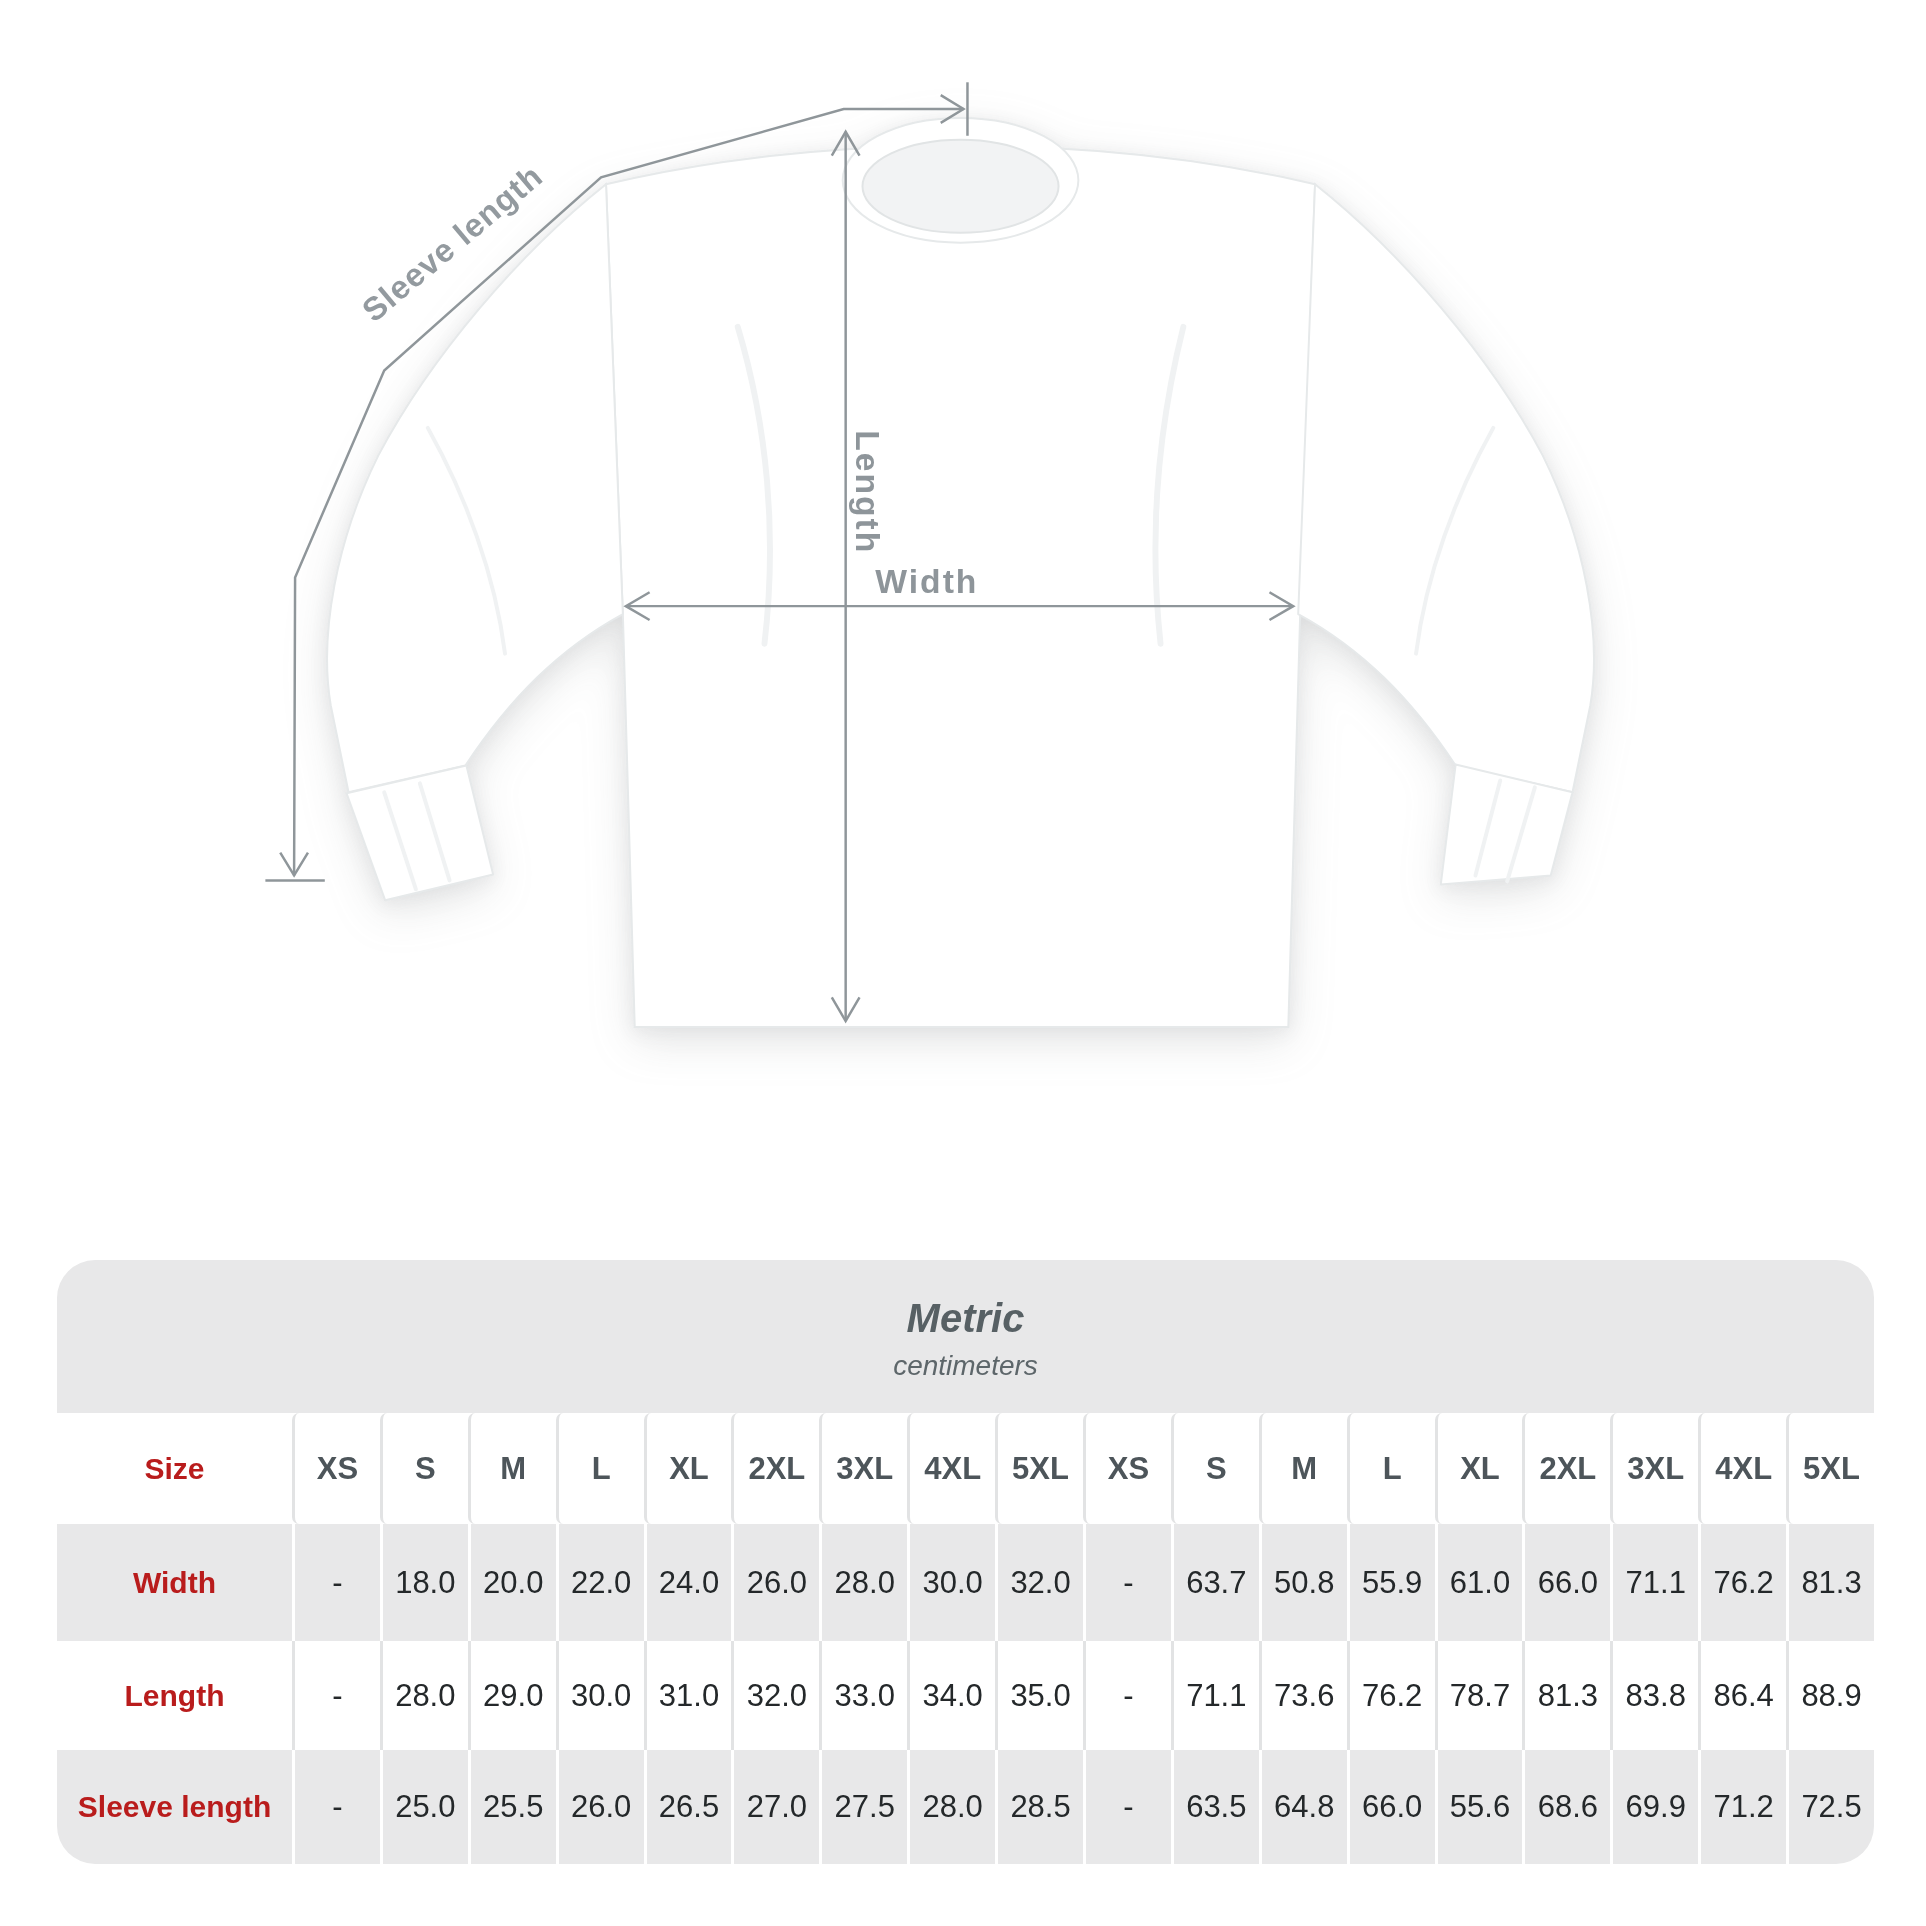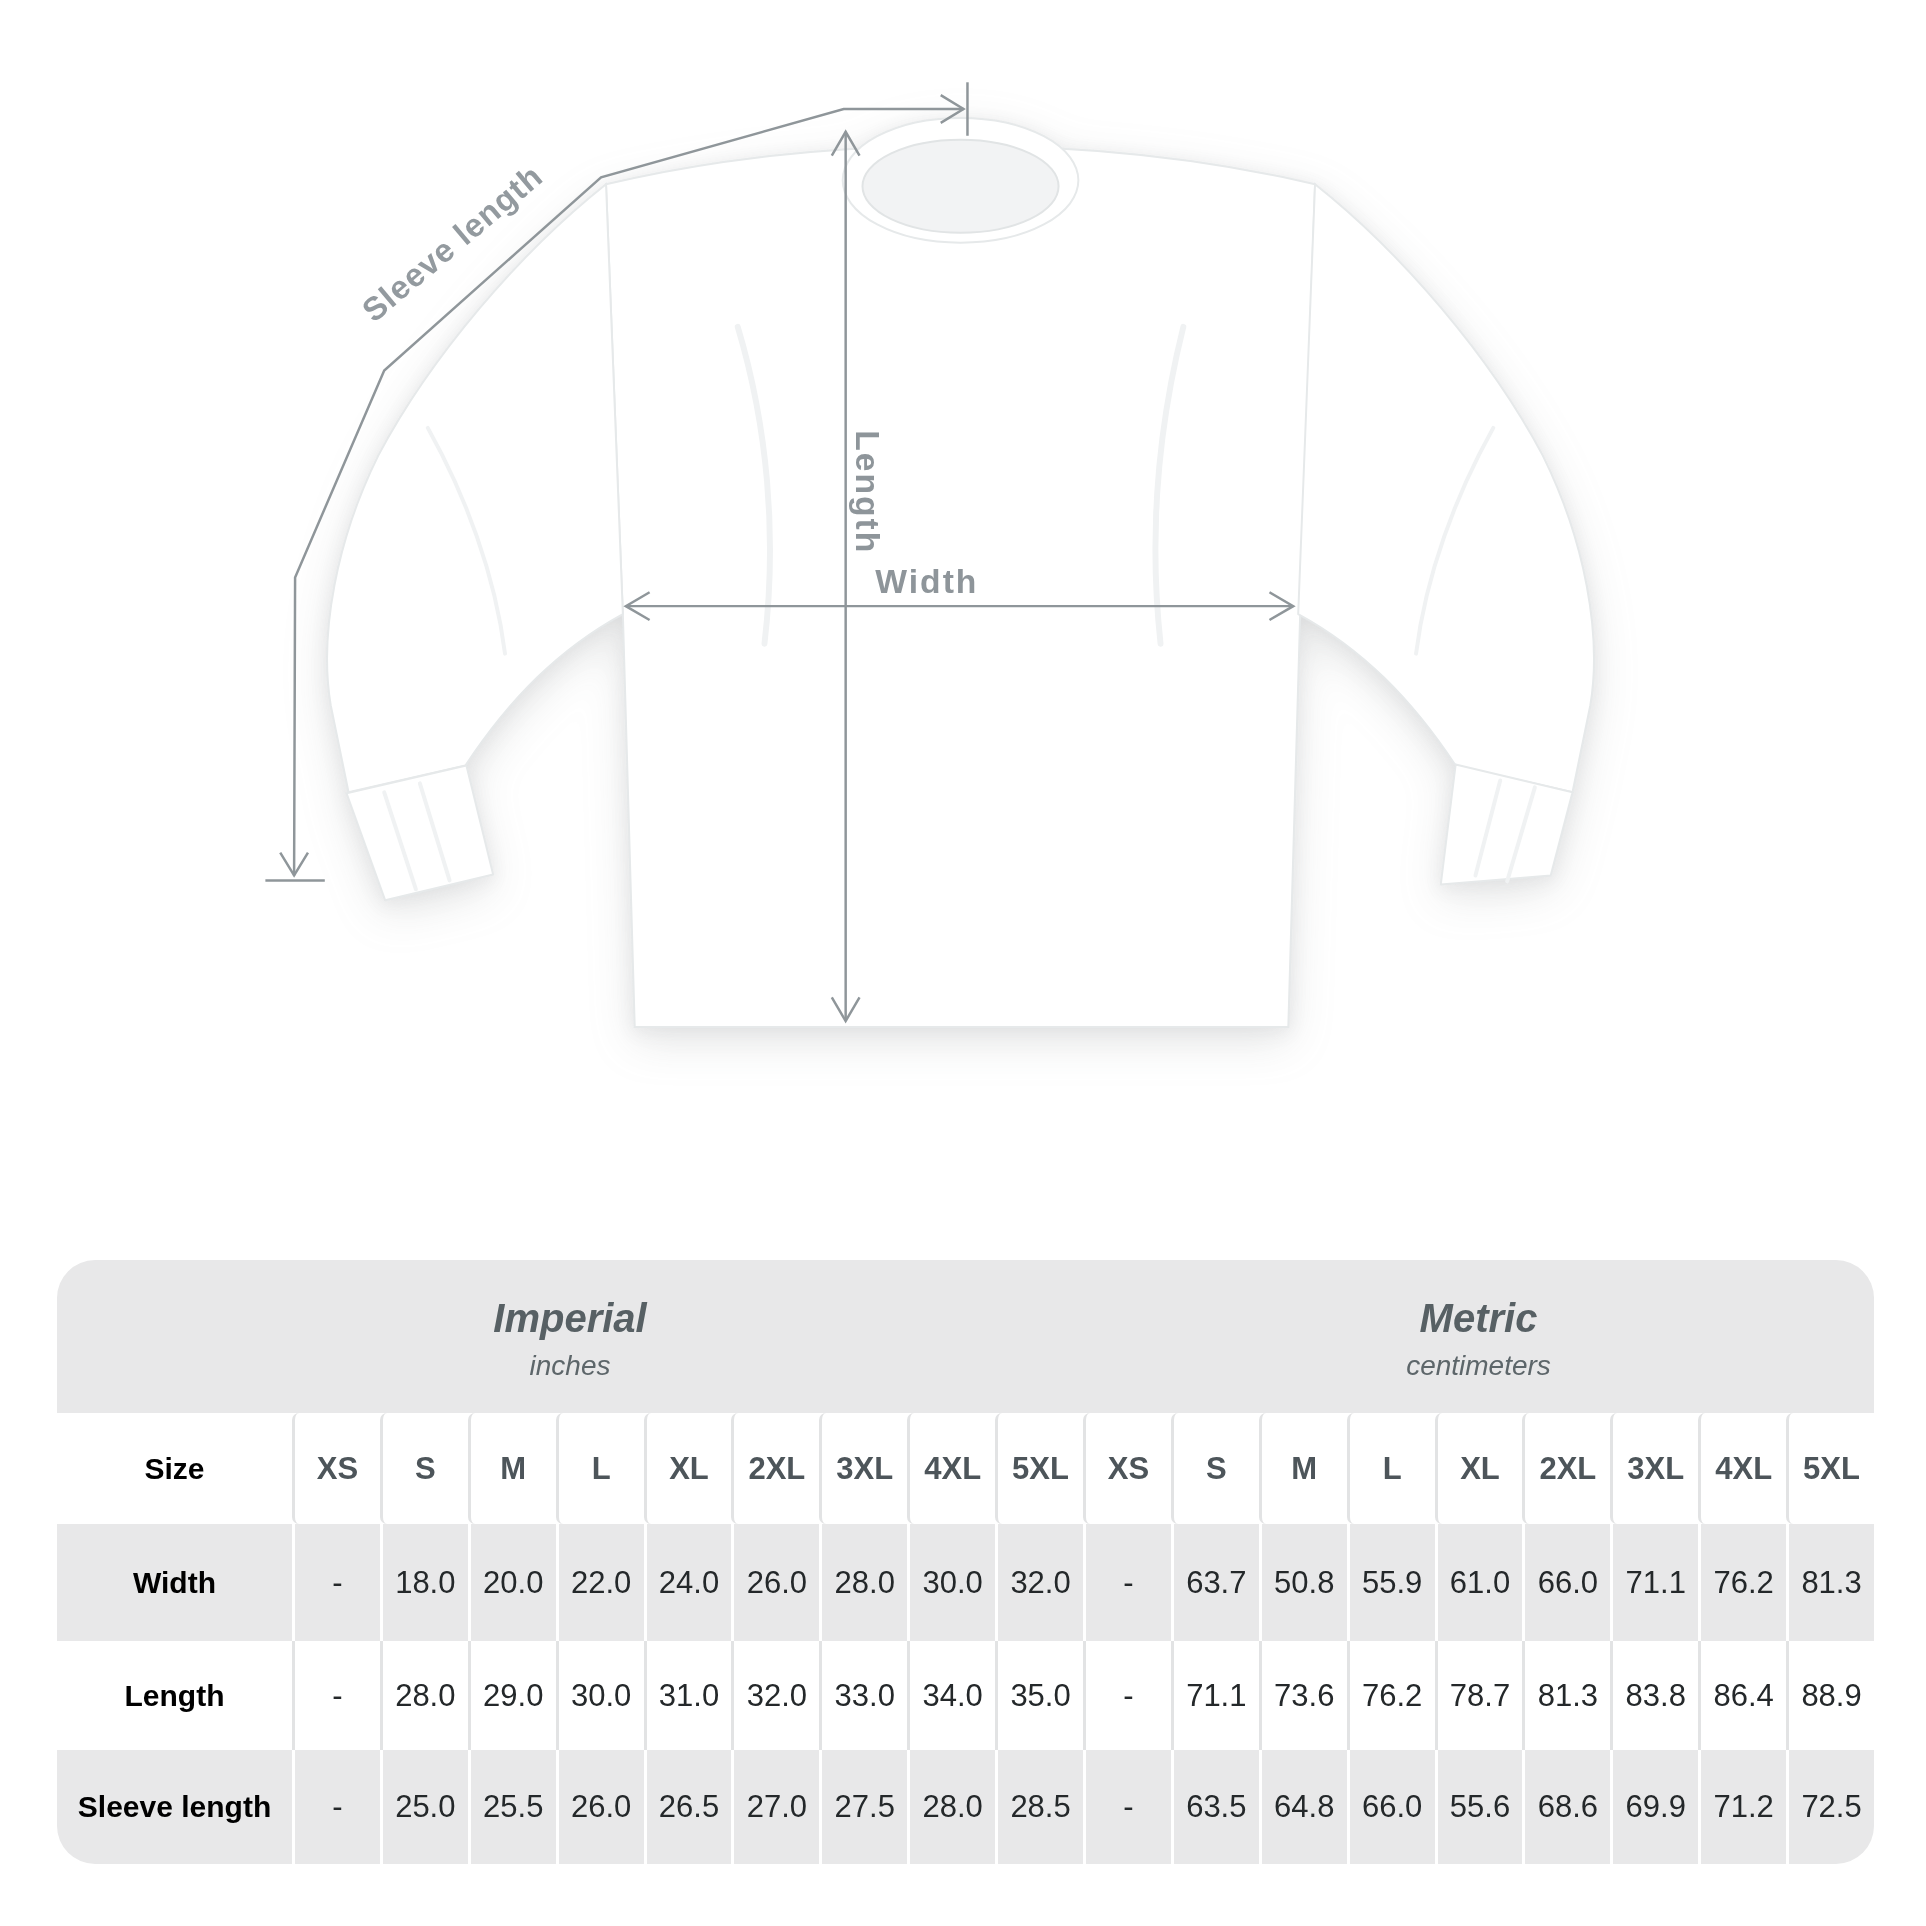--- a/index.html
+++ b/index.html
@@ -33,21 +33,21 @@
   .band-title{font-size:40px;font-weight:bold;font-style:italic;color:#576064;}
   .band-sub{font-size:28px;font-style:italic;color:#5d666a;}
 
   .row{display:grid;grid-template-columns:235px repeat(18,1fr);}
   .h-size{height:111px}.h-w{height:117px}.h-l{height:109px}.h-s{height:114px}
   .r-white{background:#ffffff;--sep:#e2e3e4;}
   .r-gray{background:#e8e8e9;--sep:#ffffff;}
   .c{display:flex;align-items:center;justify-content:center;}
   .c + .c{border-left:3px solid var(--sep);}
   .head{font-size:31px;font-weight:bold;color:#4d555a;border-radius:7px;}
-  .lab{font-size:30px;font-weight:bold;color:#000000;}
+  .lab{font-size:30px;font-weight:bold;color:#b91c1c;}
   .v{font-size:31px;color:#24282a;}
 </style>
 </head>
 <body>
 
 <div class="page">
 
   <svg class="shirt-svg" width="1927" height="1238" viewBox="0 0 1946 1250">
 
     <g class="shirt-shape">
@@ -103,24 +103,20 @@
       <text class="meas-label" transform="translate(464,254) rotate(-40)" text-anchor="middle">Sleeve length</text>
       <text class="meas-label big" transform="translate(864,497) rotate(90)" text-anchor="middle">Length</text>
       <text class="meas-label big" x="936" y="599" text-anchor="middle">Width</text>
     </g>
   </svg>
 
 
   <div class="table">
 
     <div class="band">
-      <div class="band-sec imp">
-        <div class="band-title">Imperial</div>
-        <div class="band-sub">inches</div>
-      </div>
       <div class="band-sec met">
         <div class="band-title">Metric</div>
         <div class="band-sub">centimeters</div>
       </div>
     </div>
 
     <div class="row r-white h-size">
       <div class="c lab">Size</div>
       <div class="c head">XS</div>
       <div class="c head">S</div>

